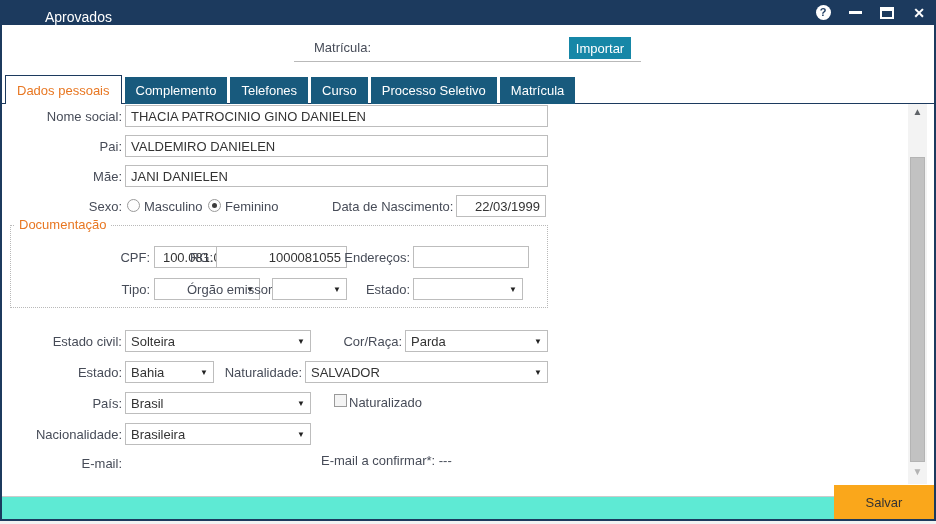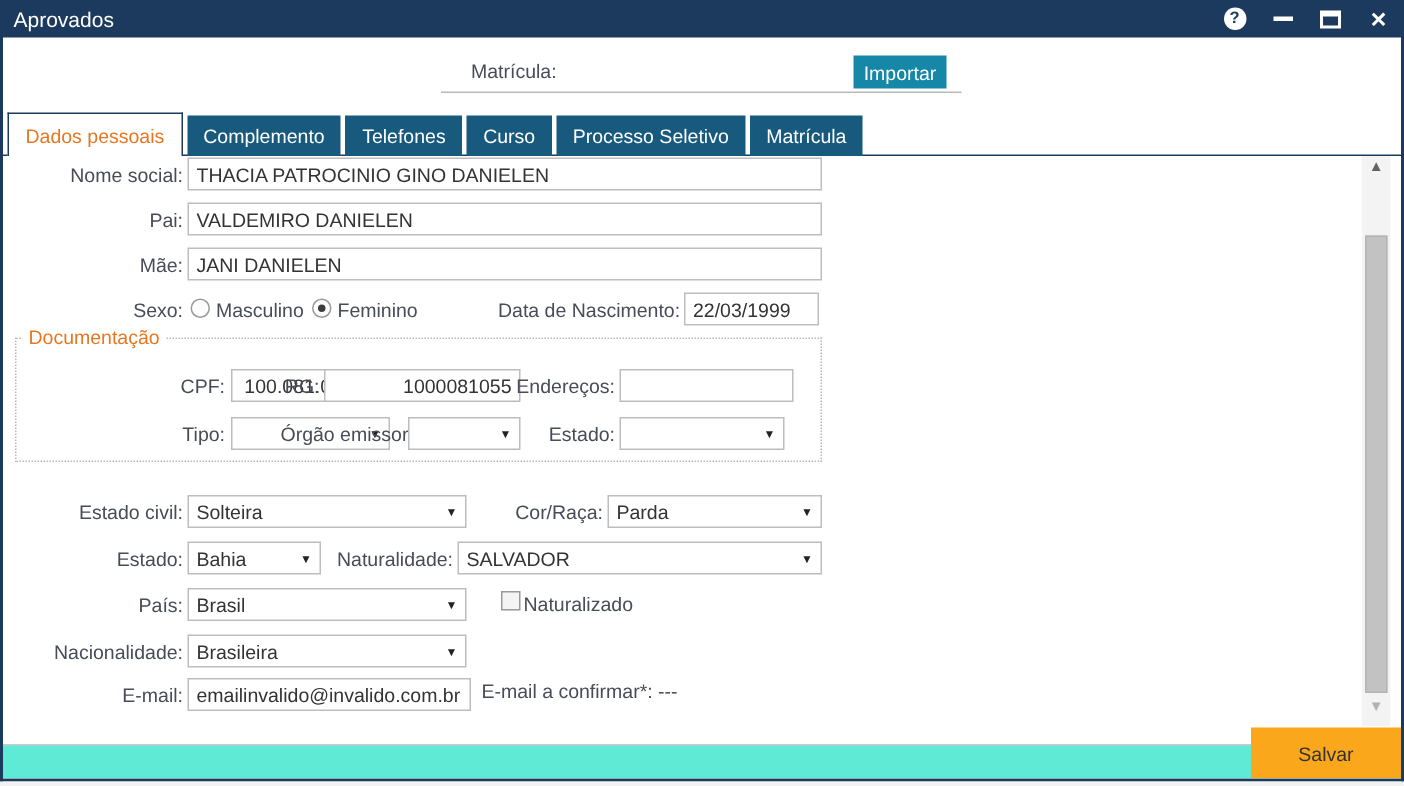--- a/index.html
+++ b/index.html
@@ -1,21 +1,21 @@
 <!DOCTYPE html>
 <html><head>
 <meta charset="utf-8">
 <style>
   * { margin:0; padding:0; box-sizing:border-box; }
   html,body { background:#f2f2f2; font-family:"Liberation Sans", sans-serif; }
   .window { position:relative; width:936px; height:521px; background:#fff;
             border:2px solid #1c3a5e; border-top:none; overflow:hidden; }
   
   .titlebar { position:absolute; left:-2px; top:0; width:936px; height:25px;
-              background:#1c3a5e; display:flex; align-items:center; }
+              background:#1c3a5e; display:flex; align-items:flex-end;padding-left:36px; }
   .title { color:#fff; font-size:14px; padding-left:9px; }
   .win-controls { position:absolute; right:8px; top:0; height:25px; display:flex;
                   align-items:center; gap:14px; }
   .ctrl { width:18px; height:18px; display:flex; align-items:center; justify-content:center;
           cursor:pointer; }
   .help-circle { width:15px; height:15px; border-radius:50%; background:#fff;
                  color:#1c3a5e; font-size:11px; font-weight:bold; line-height:15px;
                  text-align:center; }
   .min-dash { width:13px; height:3px; background:#fff; }
   .max-box { width:14px; height:12px; border:2px solid #fff; border-top:4px solid #fff; }
@@ -34,21 +34,21 @@
   .tab.active { height:29px; background:#fff; color:#e87722;
                 border:1px solid #1c3a5e; border-bottom:none; }
   .tab-underline { position:absolute; left:0; top:103px; width:100%; height:1px;
                    background:#1c3a5e; z-index:1; }
   
   .lbl { position:absolute; font-size:13px; color:#474c58; text-align:right;
          height:16px; line-height:16px; white-space:nowrap; }
   .inp { position:absolute; height:22px; border:1px solid #bdbdbd; background:#fff;
          font-size:13px; color:#333; padding:0 5px; font-family:inherit; }
   .inp.right { text-align:right; }
-  .inp.center { text-align:left; }
+  .inp.center { text-align:right; }
   .sel { position:absolute; height:22px; border:1px solid #bdbdbd; background:#fff;
          display:flex; align-items:center; padding:0 5px; cursor:pointer; }
   .sel-val { flex:1; font-size:13px; color:#333; overflow:hidden; white-space:nowrap; }
   .sel-arrow { font-size:8px; color:#222; margin-left:4px; }
   .radio { position:absolute; width:13px; height:13px; border:1px solid #9a9a9a;
            border-radius:50%; background:#fdfdfd; cursor:pointer; }
   .radio.checked::after { content:""; position:absolute; left:3px; top:3px; width:5px;
            height:5px; border-radius:50%; background:#3c3c3c; }
   .rlabel { position:absolute; font-size:13px; color:#474c58; white-space:nowrap; }
   .checkbox { position:absolute; width:13px; height:13px; border:1px solid #9a9a9a;
@@ -197,21 +197,20 @@
   <span class="checkbox" style="left:332px; top:394px;"></span>
   <span class="rlabel" style="left:347px; top:395px;">Naturalizado</span>
 
   <div class="lbl" style="left:0; top:427px; width:120px;">Nacionalidade:</div>
   <div class="sel" style="left:123px; top:423px; width:186px;">
     <span class="sel-val">Brasileira</span>
     <span class="sel-arrow">▼</span>
   </div>
 
   <div class="lbl" style="left:0; top:456px; width:120px;">E-mail:</div>
-  <input class="inp" style="left: 123px; top: 452px; width: 189px;" value="emailinvalido@invalido.com.br">
   <div class="static-text" style="left:319px; top:453px;">E-mail a confirmar*: ---</div>
 
 
   <div class="vscroll">
     <div class="vs-up">▲</div>
     <div class="vs-thumb"></div>
     <div class="vs-down">▼</div>
   </div>
 
   <div class="footer">

